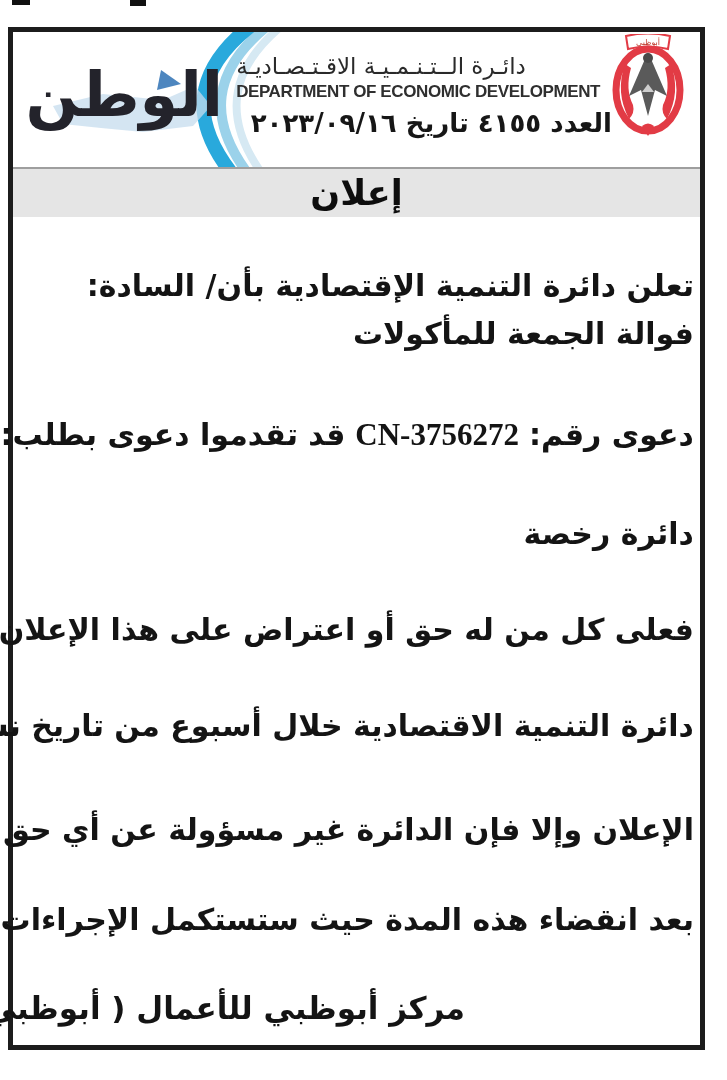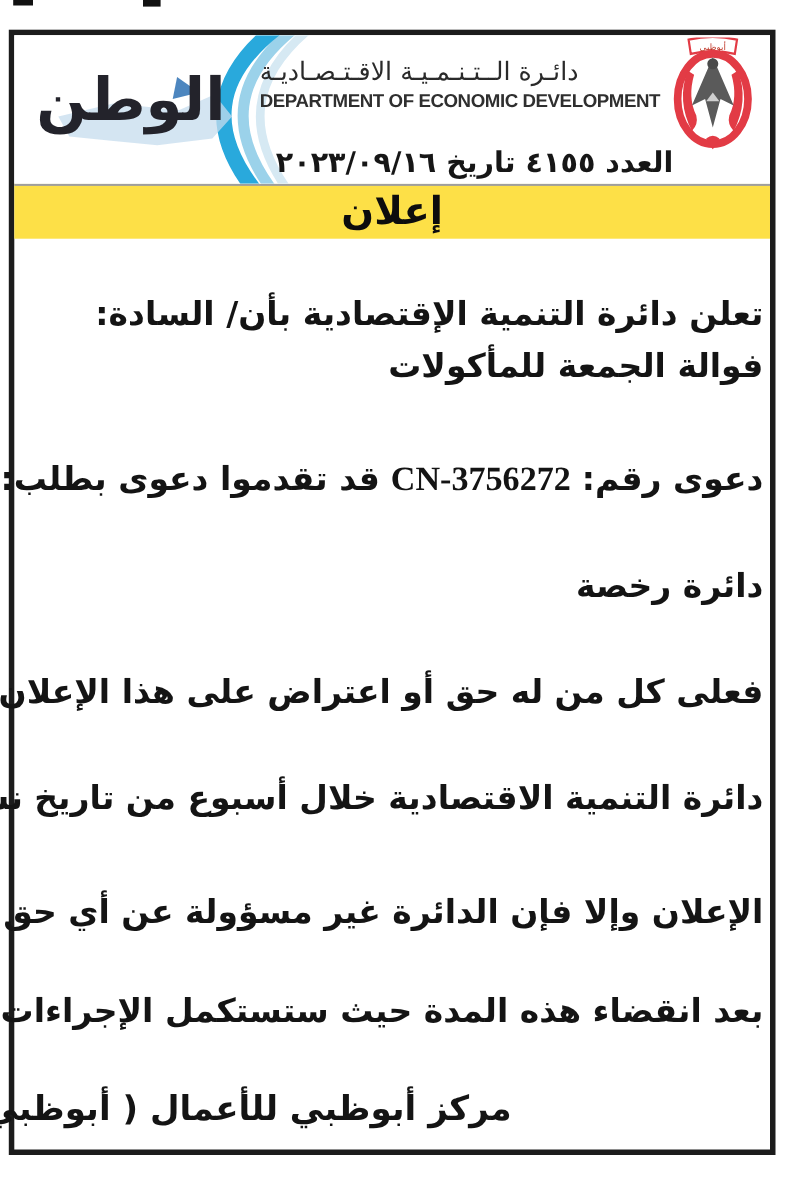--- a/index.html
+++ b/index.html
@@ -17,40 +17,40 @@
   }
 
   
   .header{position:relative;height:135px;background:#ffffff;overflow:hidden;}
 
   .swoosh{position:absolute;left:162px;top:0;width:118px;height:135px;}
 
   .logo-block{position:absolute;left:10px;top:14px;width:230px;height:110px;}
   .map-blob{position:absolute;left:20px;top:18px;width:200px;height:90px;}
   .wordmark{
-    position:absolute;right:48px;top:18px;font-size:54px;font-weight:bold;
+    position:absolute;right:30px;top:18px;font-size:62px;font-weight:bold;
     color:#23232b;direction:rtl;line-height:1;letter-spacing:-1px;
   }
 
   .dept-block{position:absolute;right:100px;top:20px;text-align:left;direction:rtl;}
   .dept-ar{font-size:23px;color:#2a2a2a;white-space:nowrap;line-height:1.3;}
   .dept-en{
     font-family:Liberation Sans, sans-serif;font-size:17px;font-weight:bold;
     color:#2f2f2f;letter-spacing:-0.4px;white-space:nowrap;direction:ltr;line-height:1.2;
   }
   .issue-line{
-    position:absolute;right:88px;top:101px;font-size:26px;font-weight:bold;
+    position:absolute;right:88px;top:76px;font-size:26px;font-weight:bold;
     color:#161616;direction:rtl;white-space:nowrap;
   }
 
   .emblem{position:absolute;right:16px;top:2px;width:72px;height:102px;}
 
   
   .bar{
-    height:48px;background:#fde047;display:flex;align-items:center;justify-content:center;
+    height:48px;background:#e5e5e5;display:flex;align-items:center;justify-content:center;
     border-top:2px solid #9e9e9e;
   }
   .bar-title{font-size:35px;font-weight:bold;color:#0d0d0d;direction:rtl;line-height:1;}
 
   
   .body-area{position:relative;height:825px;direction:rtl;}
   .line{
     position:absolute;right:6px;font-size:30px;font-weight:bold;color:#141414;
     white-space:nowrap;direction:rtl;line-height:1.4;
   }

